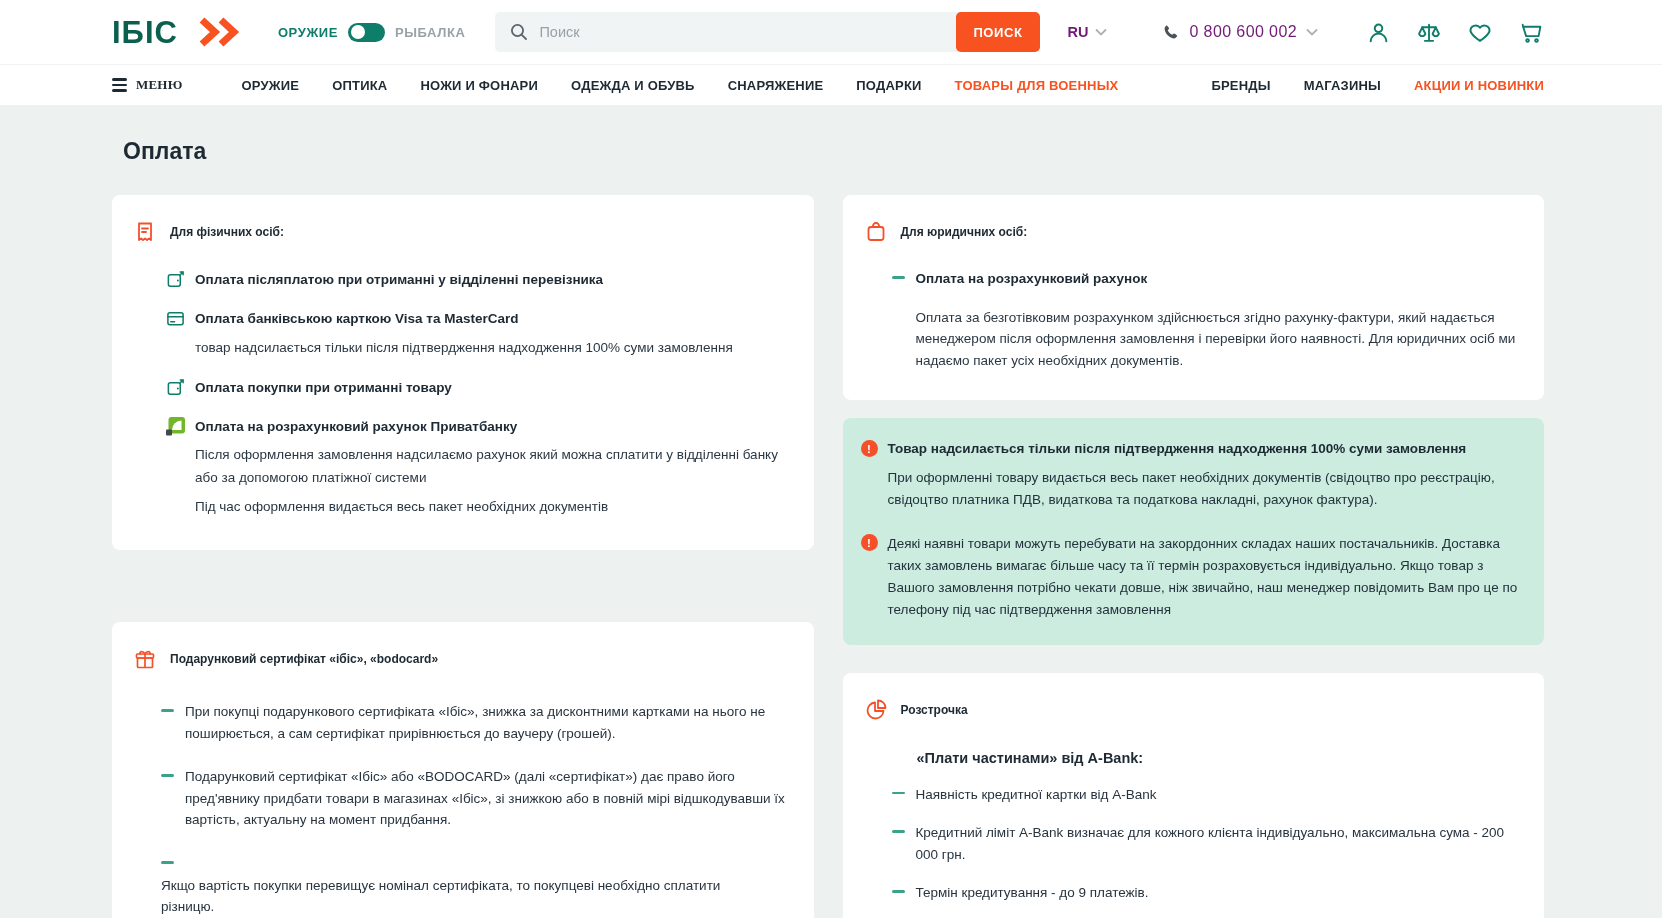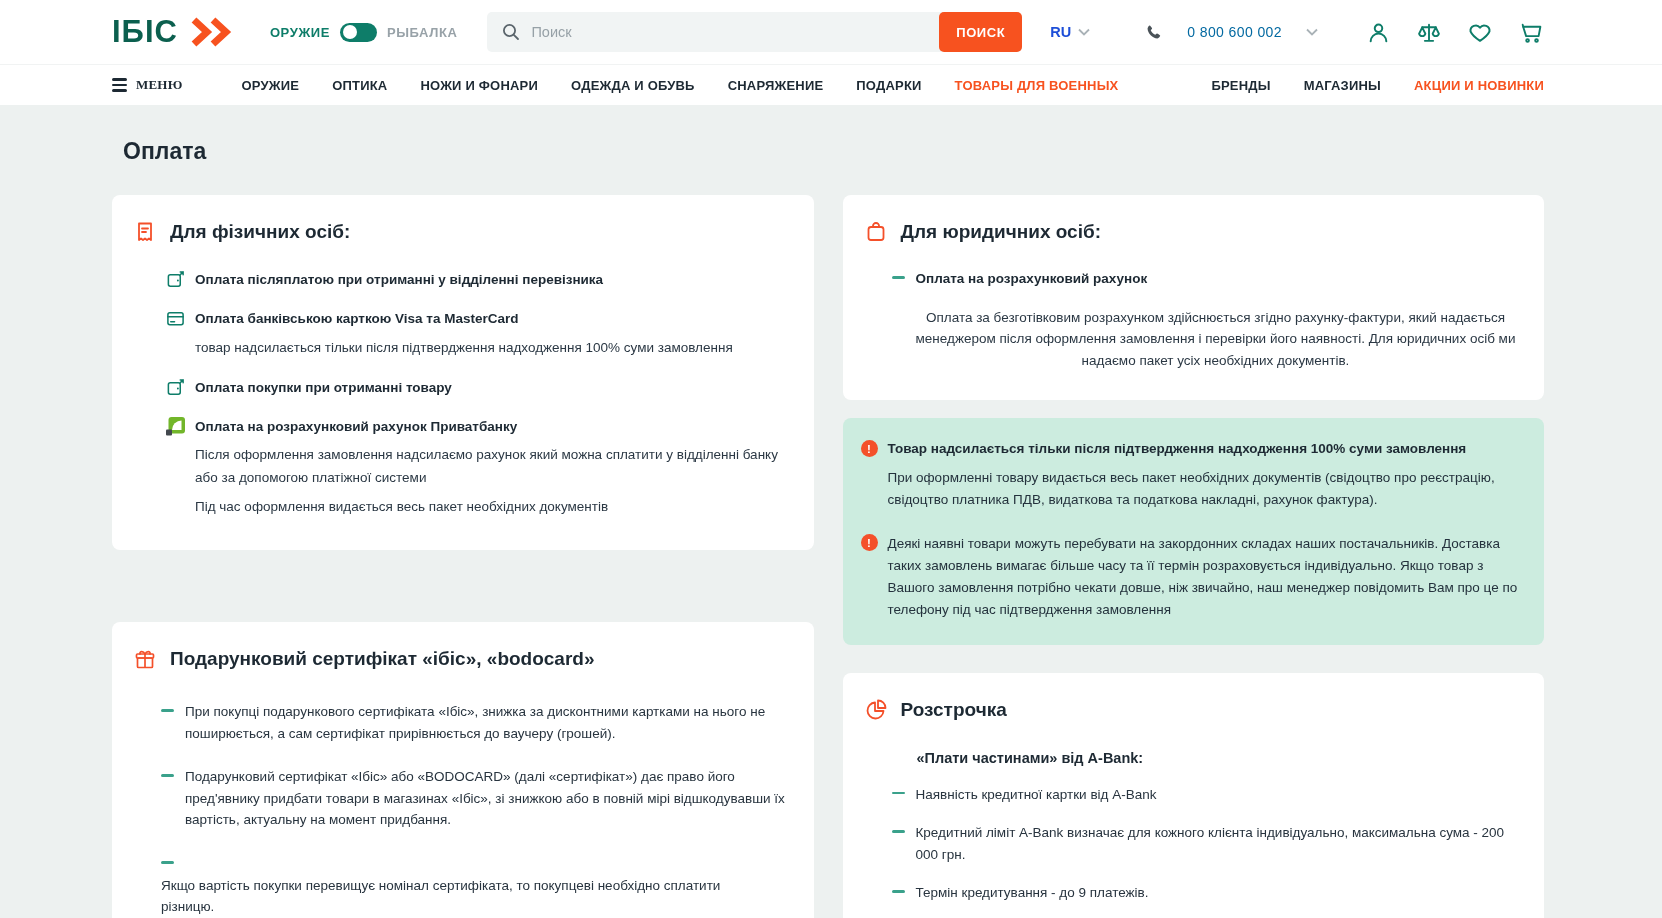--- a/index.html
+++ b/index.html
@@ -7,56 +7,56 @@
   body {
     font-family: "Liberation Sans", sans-serif;
     background:#edf1f0;
     color:#20303c;
   }
   
   header {
     background:#fff; height:64px; display:flex; align-items:center;
     padding:0 118px 0 112px; gap:0;
   }
-  .logo { display:flex; align-items:flex-start; gap:12px; cursor:pointer; }
+  .logo { display:flex; align-items:center; gap:20px; cursor:pointer; }
   .logo-text { font-size:31px; font-weight:800; color:#0b5f4e; letter-spacing:1px; line-height:1; }
   .mode-toggle { display:flex; align-items:center; gap:10px; margin-left:38px; }
   .mode-on { font-size:13px; font-weight:700; letter-spacing:.6px; color:#0e7d69; }
   .mode-off { font-size:13px; font-weight:700; letter-spacing:.6px; color:#98a2a8; }
   .switch { width:37px; height:19px; background:#0e7d69; border-radius:10px; position:relative; display:inline-block; cursor:pointer; }
   .switch .knob { position:absolute; left:3px; top:2.5px; width:14px; height:14px; background:#fff; border-radius:50%; }
   .searchbar { flex:1; display:flex; align-items:center; background:#f1f4f4; border-radius:5px; height:40px; margin:0 28px 0 30px; position:relative; }
   .searchbar .mag { margin:0 10px 0 14px; flex:0 0 auto; }
   .searchbar input { flex:1; border:none; outline:none; background:transparent; font-size:14.5px; color:#20303c; font-family:"Liberation Sans",sans-serif; }
   .searchbar input::placeholder { color:#97a1a7; }
   .search-btn { height:40px; padding:0 17px; background:#f7521f; color:#fff; border:none; border-radius:5px;
     font-size:13px; font-weight:700; letter-spacing:.6px; cursor:pointer; font-family:"Liberation Sans",sans-serif; }
-  .lang { display:flex; align-items:center; gap:7px; font-size:14.5px; font-weight:700; color:#1d4ed8; cursor:pointer; }
-  .phone { display:flex; align-items:center; gap:24px; font-size:14px; color:#0369a1; margin-left:54px; cursor:pointer; letter-spacing:.4px; }
+  .lang { display:flex; align-items:center; gap:7px; font-size:14.5px; font-weight:700; color:#701a75; cursor:pointer; }
+  .phone { display:flex; align-items:center; gap:9px; font-size:16px; color:#701a75; margin-left:54px; cursor:pointer; letter-spacing:.4px; }
   .hicons { display:flex; align-items:center; gap:25px; margin-left:48px; }
   .hicon { cursor:pointer; display:flex; }
   
   nav {
     background:#fff; height:41px; border-top:1px solid #f1f3f3;
     display:flex; align-items:center; justify-content:space-between; padding:0 118px 0 112px;
   }
   .nav-left, .nav-right { display:flex; align-items:center; gap:33px; }
   .menu-btn { display:flex; align-items:center; gap:9px; cursor:pointer; margin-right:26px;font-family:Liberation Serif, serif; }
   .burger { display:flex; flex-direction:column; gap:3px; }
   .burger i { display:block; width:15px; height:2.4px; background:#1d2933; border-radius:2px; }
   .nav-link { font-size:13px; font-weight:700; letter-spacing:.2px; color:#1d2933; text-decoration:none; cursor:pointer; }
   .nav-link.hot { color:#f7521f;text-align:right; }
   
   main { padding:27px 118px 0 112px; }
   h1 { font-size:23px; font-weight:700; color:#1d2933; margin:6px 11px 30px; }
   .grid { display:grid; grid-template-columns:1fr 1fr; column-gap:29px; align-items:start; }
   .col { display:flex; flex-direction:column; }
   .card { background:#fff; border-radius:8px; padding:25px 28px 28px 21px; }
   .card-head { display:flex; align-items:center; gap:13px; }
-  .card-title { font-size:19px; font-weight:700; color:#1d2933; }
+  .card-title { font-size:12px; font-weight:700; color:#1d2933; }
   .items { margin:26px 0 0 33px; }
   .item { display:flex; gap:10px; margin-bottom:19px; }
   .item:last-child { margin-bottom:4px; }
   .item .ic { flex:0 0 auto; margin-top:0px; display:flex; }
   .item-title { font-size:13.5px; font-weight:700; color:#1d2933; line-height:1.5; }
   .item-note { font-size:13.5px; color:#2b3844; line-height:1.65; margin-top:7px; }
   .dash { flex:0 0 auto; width:13px; height:2.6px; background:#3aa18b; border-radius:2px; margin-top:8px; }
   .ditem { display:flex; gap:11px; margin:0 0 17px 28px; }
   .ditem-text { font-size:13.5px; color:#28343f; line-height:1.6; }
   .ditem-text.bold { font-weight:700; color:#1d2933; }
@@ -282,21 +282,21 @@
 
     <div class="col">
       <section class="card card-legal">
         <div class="card-head">
           <svg width="24" height="24" viewBox="0 0 24 24" fill="none" stroke="#f4502a" stroke-width="1.8" stroke-linejoin="round">
             <rect x="4.5" y="7" width="15" height="13" rx="2.5"></rect>
             <path d="M9 7V5.8A2.8 2.8 0 0 1 11.8 3h.4A2.8 2.8 0 0 1 15 5.8V7"></path>
           </svg>
           <span class="card-title">Для юридичних осіб:</span>
         </div>
-        <div class="items" style="margin-left:28px; margin-top:24px;text-align:center;">
+        <div class="items" style="margin-left:28px; margin-top:24px;">
           <div class="ditem" style="margin-left:0;">
             <span class="dash"></span>
             <div class="ditem-text bold">Оплата на розрахунковий рахунок</div>
           </div>
           <div class="legal-body" style="margin-left:24px;">Оплата за безготівковим розрахунком здійснюється згідно рахунку-фактури, який надається менеджером після оформлення замовлення і перевірки його наявності. Для юридичних осіб ми надаємо пакет усіх необхідних документів.</div>
         </div>
       </section>
 
       <section class="notice-box">
         <div class="notice">

